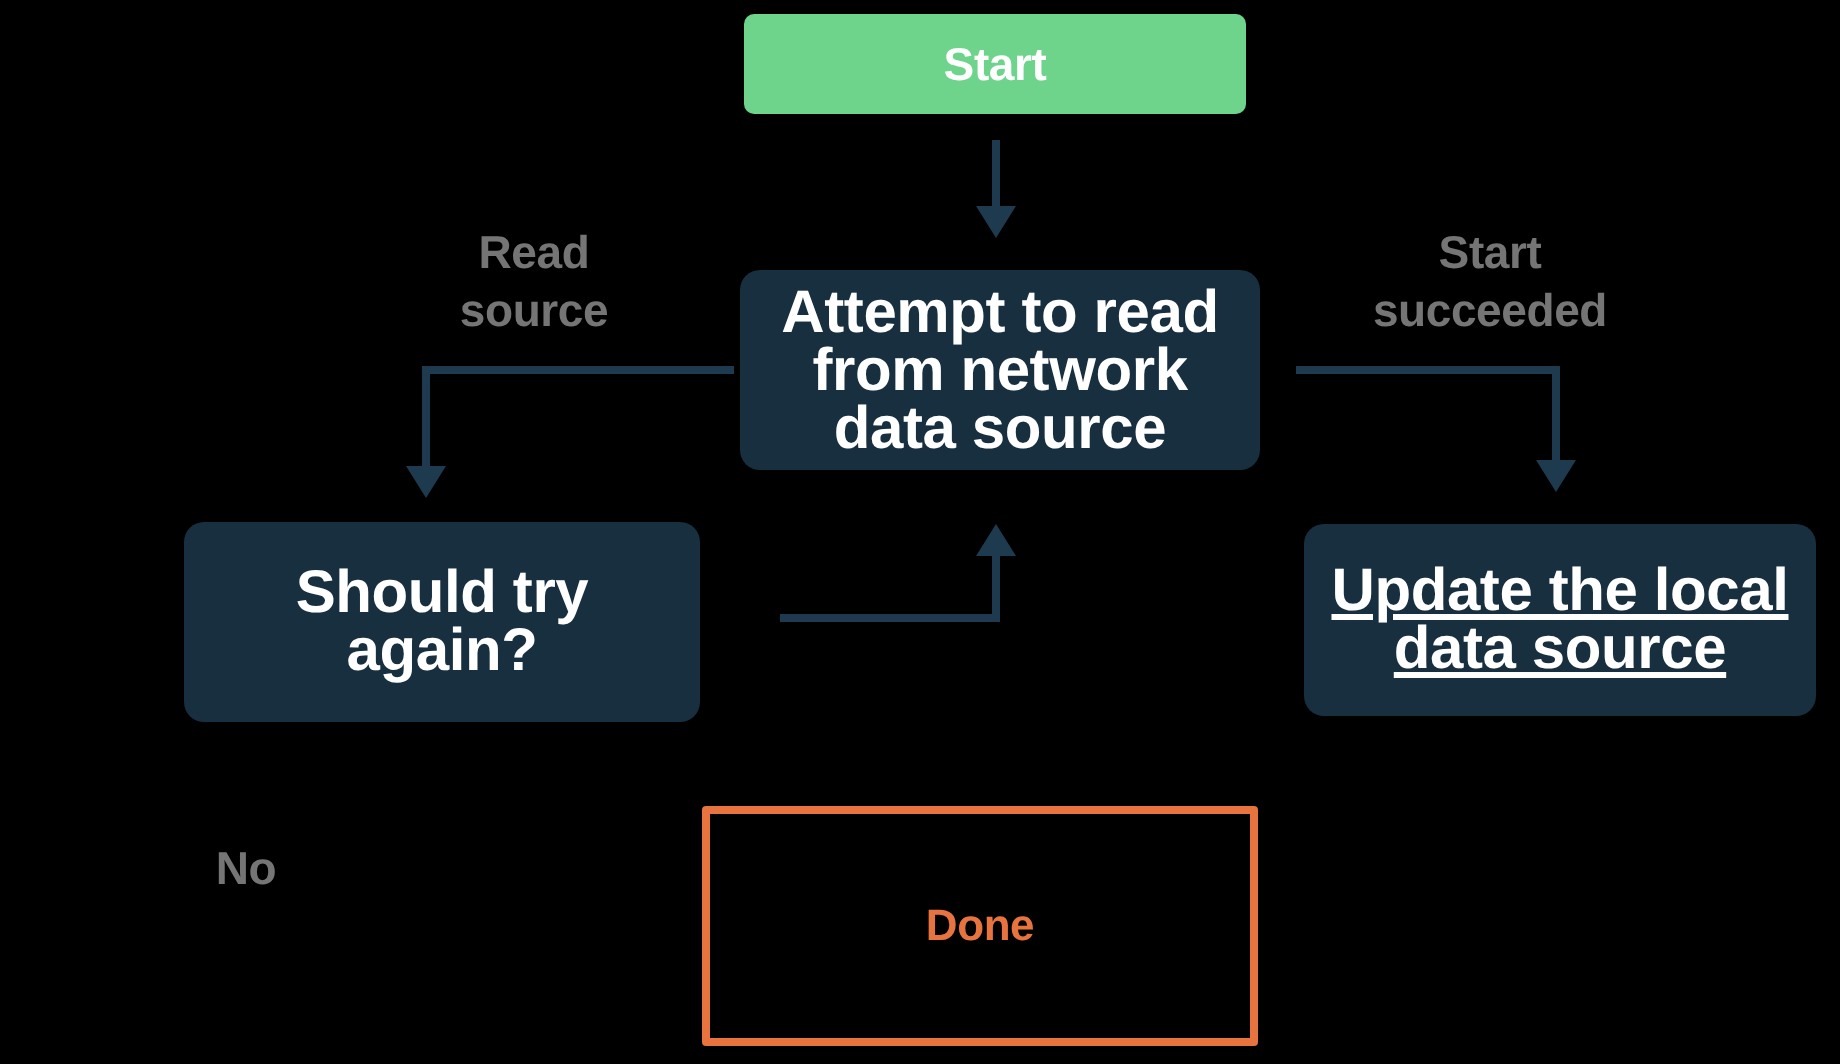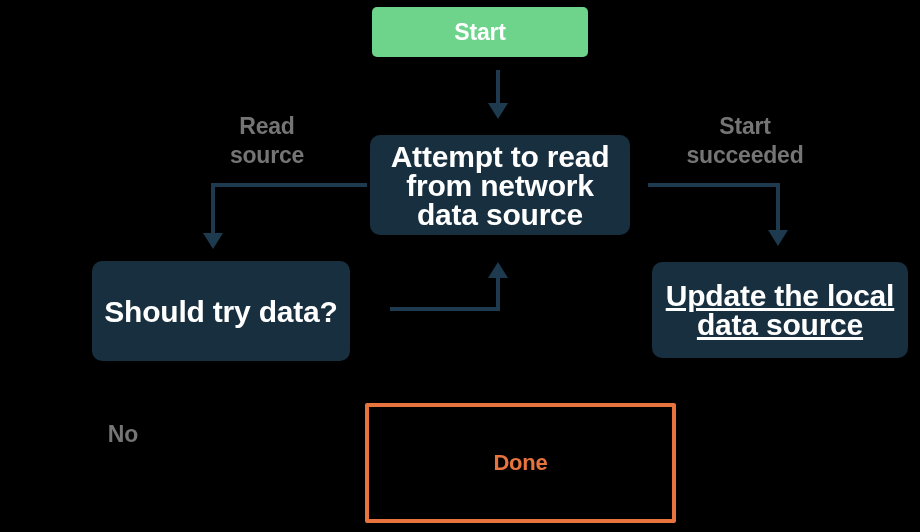--- a/index.html
+++ b/index.html
@@ -38,21 +38,21 @@
     box-sizing: border-box;
     display: flex;
     align-items: center;
     justify-content: center;
     text-align: center;
     font-weight: 700;
     letter-spacing: -0.2px;
   }
   .node-start {
     left: 372px; top: 7px;
-    width: 216px; height: 50px;
+    width: 251px; height: 50px;
     background: var(--start-fill, #6ed48c);
     color: var(--node-text, #fff);
     border-radius: 5px;
     font-size: 23px;
   }
   .node-process {
     background: var(--node-fill, #172f3f);
     color: var(--node-text, #fff);
     border-radius: 10px;
     font-size: 30px;
@@ -65,22 +65,22 @@
   }
   .node-should-try {
     left: 92px; top: 261px;
     width: 258px; height: 100px;
   }
   .node-update {
     left: 652px; top: 262px;
     width: 256px; height: 96px; text-decoration: underline;
   }
   .node-done {
-    left: 365px; top: 403px;
-    width: 311px; height: 120px;
+    left: 351px; top: 403px;
+    width: 278px; height: 120px;
     background: transparent;
     border: 4px solid var(--done-accent, #e7743e);
     color: var(--done-accent, #e7743e);
     border-radius: 2px;
     font-size: 22px;
   }
   .edge-label {
     position: absolute;
     color: var(--label-text, #757575);
     font-weight: 700;
@@ -124,21 +124,21 @@
 
   <div class="node node-start">
     <span>Start</span>
   </div>
 
   <div class="node node-process node-attempt">
     <span>Attempt to read from network data source</span>
   </div>
 
   <div class="node node-process node-should-try">
-    <span>Should try data?</span>
+    <span>Should try again?</span>
   </div>
 
   <div class="node node-process node-update">
     <span>Update the local data source</span>
   </div>
 
   <div class="node node-done">
     <span>Done</span>
   </div>
 

